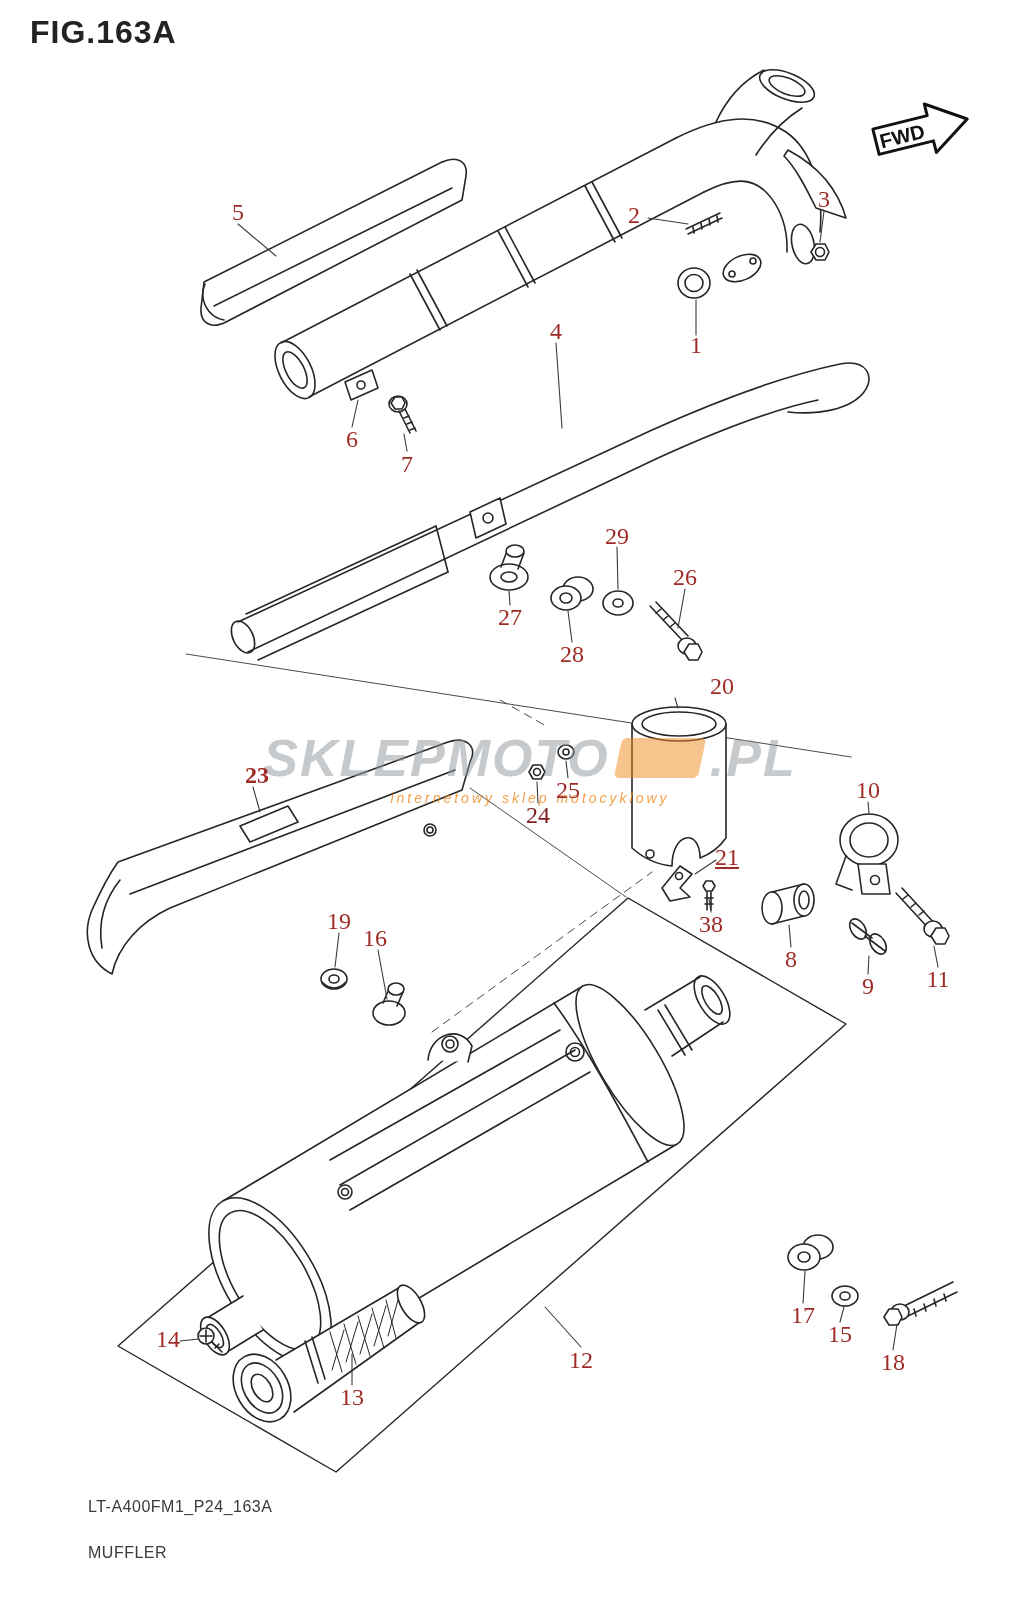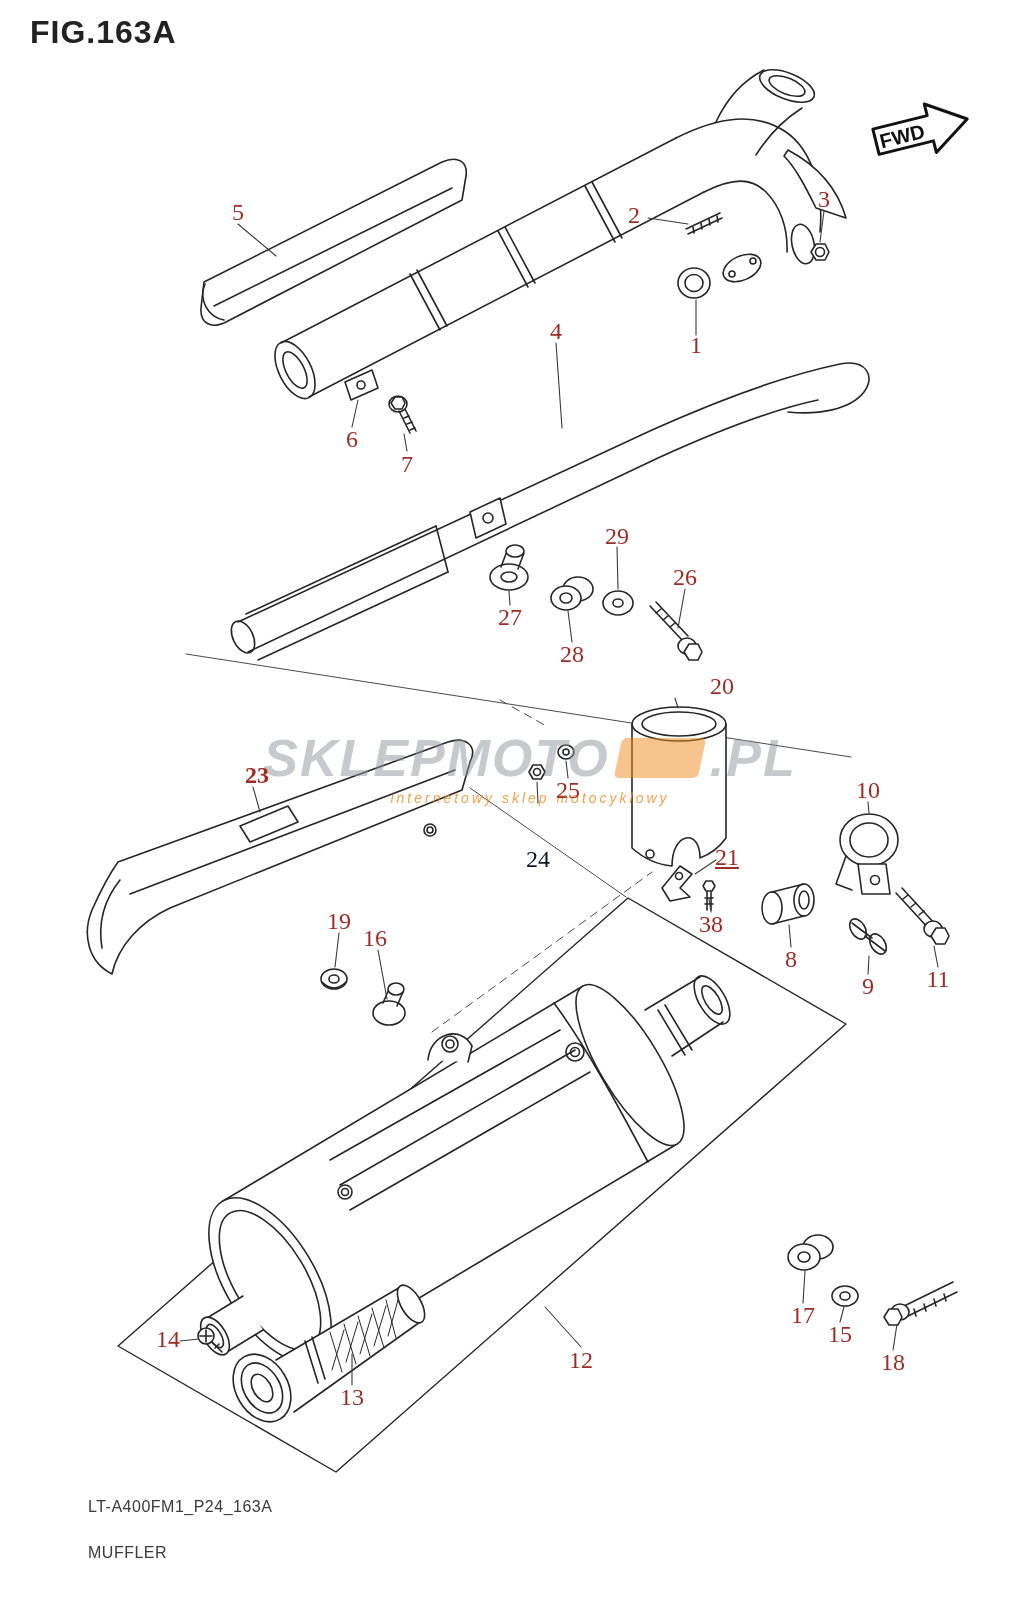--- a/index.html
+++ b/index.html
@@ -372,21 +372,21 @@
       <div class="callout" style="left: 168px; top: 1339px; color: rgb(158, 43, 37);">14</div>
       <div class="callout" style="left: 840px; top: 1334px; color: rgb(158, 43, 37);">15</div>
       <div class="callout" style="left: 375px; top: 938px; color: rgb(158, 43, 37);">16</div>
       <div class="callout" style="left: 803px; top: 1315px; color: rgb(158, 43, 37);">17</div>
       <div class="callout" style="left: 893px; top: 1362px; color: rgb(158, 43, 37);">18</div>
       <div class="callout" style="left: 339px; top: 921px; color: rgb(158, 43, 37);">19</div>
       <div class="callout" style="left: 675px; top: 686px; color: rgb(158, 43, 37); margin-left: 47px;">20</div>
       <div class="callout" style="left: 727px; top: 857px; color: rgb(158, 43, 37); text-decoration: underline;">21</div>
       <div class="callout" style="left: 711px; top: 924px; color: rgb(158, 43, 37);">38</div>
       <div class="callout" style="left: 257px; top: 775px; color: rgb(158, 43, 37); font-weight: bold;">23</div>
-      <div class="callout" style="left: 538px; top: 859px; color: #0f172a;">24</div>
+      <div class="callout" style="left: 538px; top: 815px; color: #7f1d1d;">24</div>
       <div class="callout" style="left: 568px; top: 790px; color: rgb(158, 43, 37);">25</div>
       <div class="callout" style="left: 685px; top: 577px; color: rgb(158, 43, 37);">26</div>
       <div class="callout" style="left: 510px; top: 617px; color: rgb(158, 43, 37);">27</div>
       <div class="callout" style="left: 572px; top: 654px; color: rgb(158, 43, 37);">28</div>
       <div class="callout" style="left: 617px; top: 536px; color: rgb(158, 43, 37);">29</div>
     </div>
 
   <div class="footer">
     <div class="footer-code">LT-A400FM1_P24_163A</div>
     <div class="footer-title">MUFFLER</div>

